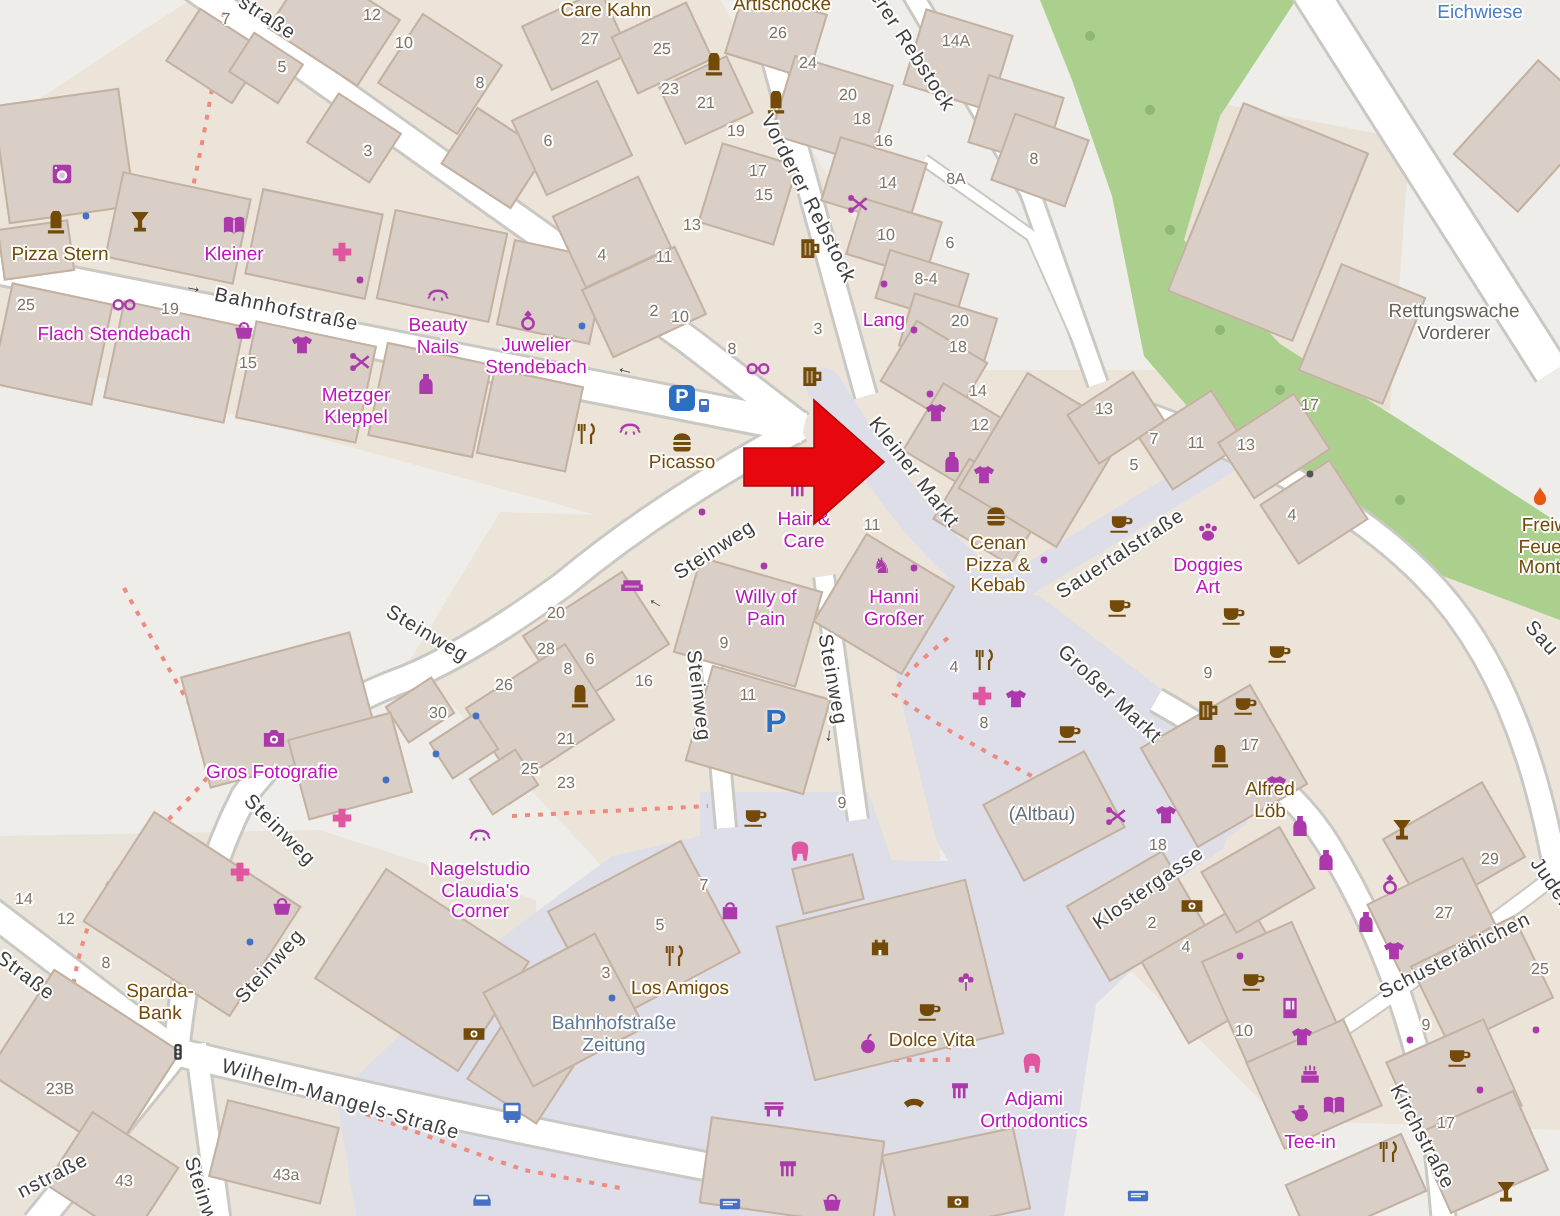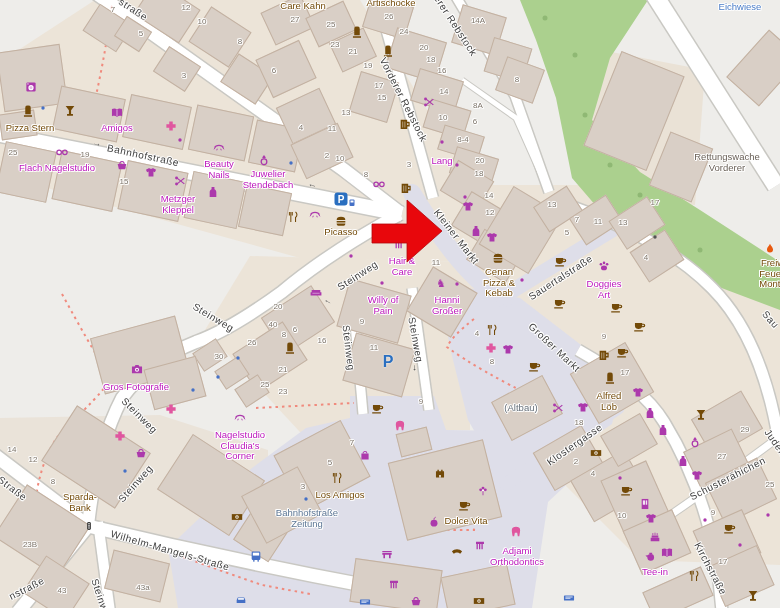--- a/index.html
+++ b/index.html
@@ -618,21 +618,21 @@
       <div class="lbl num" style="left: 368px; top: 66px; color: rgb(125, 116, 105);">19</div>
       <div class="lbl num" style="left: 389px; top: 17px; color: rgb(125, 116, 105);">26</div>
       <div class="lbl num" style="left: 404px; top: 32px; color: rgb(125, 116, 105);">24</div>
       <div class="lbl num" style="left: 424px; top: 48px; color: rgb(125, 116, 105);">20</div>
       <div class="lbl num" style="left: 431px; top: 60px; color: rgb(125, 116, 105);">18</div>
       <div class="lbl num" style="left: 442px; top: 71px; color: rgb(125, 116, 105);">16</div>
       <div class="lbl num" style="left: 379px; top: 86px; color: rgb(125, 116, 105);">17</div>
       <div class="lbl num" style="left: 382px; top: 98px; color: rgb(125, 116, 105);">15</div>
       <div class="lbl num" style="left: 346px; top: 113px; color: rgb(125, 116, 105);">13</div>
       <div class="lbl num" style="left: 444px; top: 92px; color: rgb(125, 116, 105);">14</div>
-      <div class="lbl num" style="left: 478px; top: 106px; color: rgb(125, 116, 105);">8A</div>
+      <div class="lbl num" style="left: 478px; top: 90px; color: rgb(125, 116, 105);">8A</div>
       <div class="lbl num" style="left: 478px; top: 21px; color: rgb(125, 116, 105);">14A</div>
       <div class="lbl num" style="left: 517px; top: 80px; color: rgb(125, 116, 105);">8</div>
       <div class="lbl num" style="left: 274px; top: 71px; color: rgb(125, 116, 105);">6</div>
       <div class="lbl num" style="left: 301px; top: 128px; color: rgb(125, 116, 105);">4</div>
       <div class="lbl num" style="left: 332px; top: 129px; color: rgb(125, 116, 105);">11</div>
       <div class="lbl num" style="left: 327px; top: 156px; color: rgb(125, 116, 105);">2</div>
       <div class="lbl num" style="left: 340px; top: 159px; color: rgb(125, 116, 105);">10</div>
       <div class="lbl num" style="left: 409px; top: 165px; color: rgb(125, 116, 105);">3</div>
       <div class="lbl num" style="left: 366px; top: 175px; color: rgb(125, 116, 105);">8</div>
       <div class="lbl num" style="left: 443px; top: 118px; color: rgb(125, 116, 105);">10</div>
@@ -647,21 +647,21 @@
       <div class="lbl num" style="left: 598px; top: 222px; color: rgb(125, 116, 105);">11</div>
       <div class="lbl num" style="left: 623px; top: 223px; color: rgb(125, 116, 105);">13</div>
       <div class="lbl num" style="left: 567px; top: 233px; color: rgb(125, 116, 105);">5</div>
       <div class="lbl num" style="left: 655px; top: 203px; color: rgb(125, 116, 105);">17</div>
       <div class="lbl num" style="left: 646px; top: 258px; color: rgb(125, 116, 105);">4</div>
       <div class="lbl num" style="left: 436px; top: 263px; color: rgb(125, 116, 105);">11</div>
       <div class="lbl num" style="left: 362px; top: 322px; color: rgb(125, 116, 105);">9</div>
       <div class="lbl num" style="left: 374px; top: 348px; color: rgb(125, 116, 105);">11</div>
       <div class="lbl num" style="left: 322px; top: 341px; color: rgb(125, 116, 105);">16</div>
       <div class="lbl num" style="left: 278px; top: 307px; color: rgb(125, 116, 105);">20</div>
-      <div class="lbl num" style="left: 273px; top: 325px; color: rgb(125, 116, 105);">40</div>
+      <div class="lbl num" style="left: 273px; top: 325px; color: rgb(125, 116, 105);">28</div>
       <div class="lbl num" style="left: 283px; top: 370px; color: rgb(125, 116, 105);">21</div>
       <div class="lbl num" style="left: 265px; top: 385px; color: rgb(125, 116, 105);">25</div>
       <div class="lbl num" style="left: 283px; top: 392px; color: rgb(125, 116, 105);">23</div>
       <div class="lbl num" style="left: 284px; top: 335px; color: rgb(125, 116, 105);">8</div>
       <div class="lbl num" style="left: 295px; top: 330px; color: rgb(125, 116, 105);">6</div>
       <div class="lbl num" style="left: 604px; top: 337px; color: rgb(125, 116, 105);">9</div>
       <div class="lbl num" style="left: 477px; top: 334px; color: rgb(125, 116, 105);">4</div>
       <div class="lbl num" style="left: 492px; top: 362px; color: rgb(125, 116, 105);">8</div>
       <div class="lbl num" style="left: 352px; top: 443px; color: rgb(125, 116, 105);">7</div>
       <div class="lbl num" style="left: 330px; top: 463px; color: rgb(125, 116, 105);">5</div>
@@ -679,40 +679,40 @@
       <div class="lbl num" style="left: 576px; top: 462px; color: rgb(125, 116, 105);">2</div>
       <div class="lbl num" style="left: 593px; top: 474px; color: rgb(125, 116, 105);">4</div>
       <div class="lbl num" style="left: 625px; top: 373px; color: rgb(125, 116, 105);">17</div>
       <div class="lbl num" style="left: 622px; top: 516px; color: rgb(125, 116, 105);">10</div>
       <div class="lbl num" style="left: 745px; top: 430px; color: rgb(125, 116, 105);">29</div>
       <div class="lbl num" style="left: 722px; top: 457px; color: rgb(125, 116, 105);">27</div>
       <div class="lbl num" style="left: 770px; top: 485px; color: rgb(125, 116, 105);">25</div>
       <div class="lbl num" style="left: 713px; top: 513px; color: rgb(125, 116, 105);">9</div>
       <div class="lbl num" style="left: 723px; top: 562px; color: rgb(125, 116, 105);">17</div>
       <div class="lbl poi" style="left: 30px; top: 128px; color: rgb(115, 74, 8);">Pizza Stern</div>
-      <div class="lbl poi" style="left: 117px; top: 128px; color: rgb(188, 22, 188);">Amigos</div>
+      <div class="lbl poi" style="left: 117px; top: 128px; color: rgb(188, 22, 188);">Kleiner</div>
       <div class="lbl poi" style="left: 303px; top: 6px; color: rgb(115, 74, 8);">Care Kahn</div>
       <div class="lbl poi" style="left: 391px; top: 3px; color: rgb(115, 74, 8);">Artischocke</div>
       <div class="lbl poi" style="left: 341px; top: 232px; color: rgb(115, 74, 8);">Picasso</div>
       <div class="lbl poi" style="left: 499px; top: 283px; color: rgb(115, 74, 8);">Cenan
 Pizza &amp;
 Kebab</div>
-      <div class="lbl poi" style="left: 609px; top: 401px; color: rgb(115, 74, 8);">Alfred
+      <div class="lbl poi" style="left: 635px; top: 401px; color: rgb(115, 74, 8);">Alfred
 Löb</div>
       <div class="lbl poi" style="left: 340px; top: 495px; color: rgb(115, 74, 8);">Los Amigos</div>
       <div class="lbl poi" style="left: 466px; top: 521px; color: rgb(115, 74, 8);">Dolce Vita</div>
       <div class="lbl poi" style="left: 80px; top: 502px; color: rgb(115, 74, 8);">Sparda-
 Bank</div>
       <div class="lbl poi" style="left: 442px; top: 161px; color: rgb(188, 22, 188);">Lang</div>
       <div class="lbl poi" style="left: 727px; top: 162px; color: rgb(106, 97, 88);">Rettungswache
 Vorderer</div>
       <div class="lbl poi" style="left: 782px; top: 274px; color: rgb(115, 74, 8);">Freiwillige
 Feuerwehr
 Montabaur</div>
-      <div class="lbl poi" style="left: 57px; top: 168px; color: rgb(188, 22, 188);">Flach Nagelstudio</div>
+      <div class="lbl poi" style="left: 57px; top: 168px; color: rgb(188, 22, 188);">Flach Stendebach</div>
       <div class="lbl poi" style="left: 219px; top: 169px; color: rgb(188, 22, 188);">Beauty
 Nails</div>
       <div class="lbl poi" style="left: 268px; top: 179px; color: rgb(188, 22, 188);">Juwelier
 Stendebach</div>
       <div class="lbl poi" style="left: 178px; top: 204px; color: rgb(188, 22, 188);">Metzger
 Kleppel</div>
       <div class="lbl poi" style="left: 402px; top: 266px; color: rgb(188, 22, 188);">Hair &amp;
 Care</div>
       <div class="lbl poi" style="left: 383px; top: 305px; color: rgb(188, 22, 188);">Willy of
 Pain</div>

